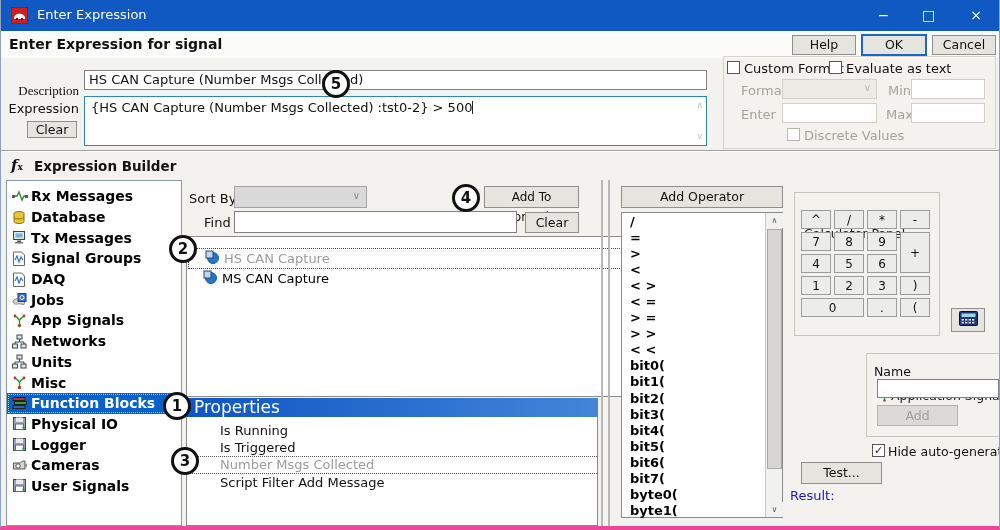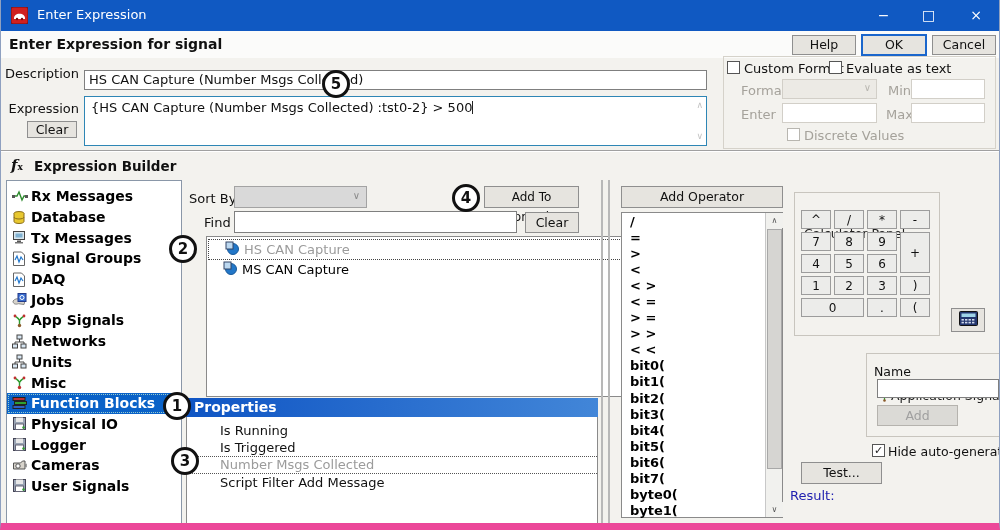--- a/index.html
+++ b/index.html
@@ -1,17 +1,17 @@
 <!DOCTYPE html>
 <html><head>
 <meta charset="utf-8">
 <style>
   html,body{margin:0;padding:0;background:#c8c8c8;font-family:"DejaVu Sans","Liberation Sans",sans-serif;}
   .window{position:relative;width:1000px;height:530px;background:#f3f2ee;overflow:hidden;
-          border-left:1px solid #8ea0c0;border-right:1px solid #8ea0c0;border-bottom:7px solid #ec4899;box-sizing:border-box;}
+          border-left:1px solid #8ea0c0;border-right:1px solid #8ea0c0;border-bottom:4px solid #ec4899;box-sizing:border-box;}
   .abs{position:absolute;box-sizing:border-box;}
   
   .titlebar{left:0;top:0;width:100%;height:31px;background:#1059c2;color:#fff;}
   .titlebar .appicon{left:10px;top:7px;}
   .titlebar .wtitle{left:36px;top:7px;font-size:13px;}
   .wbtn{top:0;width:45px;height:31px;color:#fff;text-align:center;line-height:31px;font-size:14px;cursor:default;}
   
   .headstrip{left:0;top:31px;width:100%;height:27px;background:#fbfbfa;}
   .pagetitle{left:8px;top:36px;font-size:14px;font-weight:bold;color:#111;}
   .btn{background:#e6e4df;border:1px solid #8f8f8f;font-size:12.5px;color:#111;text-align:center;cursor:default;}
@@ -39,21 +39,21 @@
   .sidebar{left:5px;top:180px;width:176px;height:346px;background:#fff;border:1px solid #8a97a8;padding-top:5px;}
   .sbitem{display:flex;align-items:center;height:20.7px;padding-left:5px;font-size:14px;font-weight:bold;color:#000;white-space:nowrap;}
   .sbitem .ic{width:19px;flex:0 0 19px;display:flex;align-items:center;}
   .sbitem.sel{background:#0a62c8;color:#fff;outline:1px dotted #9cc;outline-offset:-2px;}
   
   .slabel{font-size:13px;color:#111;}
   .ddgray{background:#d9d9d9;border:1px solid #a3a3a3;color:#8a8a8a;font-size:10px;text-align:right;padding:3px 6px;}
   .listbox{background:#fff;border:1px solid #8a8a8a;}
   .sigrow{display:flex;align-items:center;height:19px;font-size:13px;padding-left:16px;gap:5px;white-space:nowrap;}
   .sigrow.sel{color:#9b9b9b;border:1px dotted #444;margin:0 1px;}
-  .prophdr{background:linear-gradient(to right,#0f55c4,#4286d8);color:#fff;font-weight:bold;font-size:14px;line-height:19px;padding-left:8px;}
+  .prophdr{background:linear-gradient(to right,#0f55c4,#4286d8);color:#fff;font-weight:normal;font-size:17px;line-height:19px;padding-left:8px;}
   .proprow{font-size:13px;color:#111;line-height:17px;padding-left:33px;white-space:nowrap;}
   .proprow.sel{color:#9b9b9b;border-top:1px dotted #555;border-bottom:1px dotted #555;line-height:16px;}
   .splitter{border-left:2px solid #b8b8b8;border-right:2px solid #b8b8b8;}
   
   .oprow{font-size:13px;font-weight:bold;line-height:16.05px;padding-left:8px;color:#000;}
   .sbar{background:#f1f1ee;border-left:1px solid #c8c8c8;}
   .sbtn{background:#f1f1ee;color:#555;font-size:8px;text-align:center;line-height:15px;}
   .sthumb{background:#d6d5d2;border:1px solid #a8a8a8;}
   
   .grptitle{font-size:12.5px;color:#222;background:#f3f2ee;padding:0 3px;white-space:nowrap;margin-top:42px;}
@@ -82,21 +82,21 @@
     <span class="abs wbtn" style="left:905px;">□</span>
     <span class="abs wbtn" style="left:950px;width:50px;">×</span>
   </div>
 
   <div class="abs headstrip"></div>
   <div class="abs pagetitle">Enter Expression for signal</div>
   <div class="abs btn" style="left:791px;top:35px;width:64px;height:20px;line-height:18px;">Help</div>
   <div class="abs btn default" style="left:860px;top:34px;width:66px;height:22px;line-height:18px;">OK</div>
   <div class="abs btn" style="left:931px;top:35px;width:64px;height:20px;line-height:18px;">Cancel</div>
 
-  <div class="abs flabel" style="left:0;top:66px;width:78px;">Description</div>
+  <div class="abs flabel" style="left:0;top:83px;width:78px;font-family:Liberation Serif, serif;">Description</div>
   <div class="abs tbox" style="left:83px;top:70px;width:623px;height:20px;line-height:16px;">HS CAN Capture (Number Msgs Collected)</div>
 
   <div class="abs flabel" style="left:0;top:101px;width:78px;">Expression</div>
   <div class="abs exprbox" style="left:83px;top:96px;width:623px;height:50px;">
     <span>{HS CAN Capture (Number Msgs Collected) :tst0-2} &gt; 500</span><span class="caret"></span>
     <span class="mini-arrow" style="top:4px;">∧</span>
     <span class="mini-arrow" style="bottom:4px;">∨</span>
   </div>
   <div class="abs btn" style="left:26px;top:121px;width:50px;height:17px;line-height:15px;">Clear</div>
 
@@ -280,21 +280,21 @@
       </div>
   </div>
 
   <span class="abs slabel" style="left:188px;top:191px;">Sort By:</span>
   <div class="abs ddgray" style="left:233px;top:186px;width:133px;height:22px;"><span>∨</span></div>
   <div class="abs btn" style="left:483px;top:186px;width:95px;height:22px;line-height:20px;font-size:12px;">Add To Expression</div>
   <span class="abs slabel" style="left:203px;top:215px;">Find</span>
   <div class="abs tbox" style="left:233px;top:211px;width:283px;height:22px;"></div>
   <div class="abs btn" style="left:524px;top:212px;width:54px;height:21px;line-height:19px;">Clear</div>
 
-  <div class="abs listbox" style="left:185px;top:236px;width:462px;height:161px;padding-top:2px;margin-left:20px;">
+  <div class="abs listbox" style="left:185px;top:236px;width:462px;height:161px;padding-top:11px;">
     <div class="sigrow sel">
         <span><svg width="14" height="14">
             <circle cx="8" cy="8" r="5.5" fill="#2277c8" stroke="#1a5a9a"></circle>
             <rect x="1" y="1" width="7" height="7" fill="#bcd8f0" stroke="#334466"></rect>
           </svg></span>
         <span>HS CAN Capture</span>
       </div>
     <div class="sigrow">
         <span><svg width="14" height="14">
             <circle cx="8" cy="8" r="5.5" fill="#2277c8" stroke="#1a5a9a"></circle>

